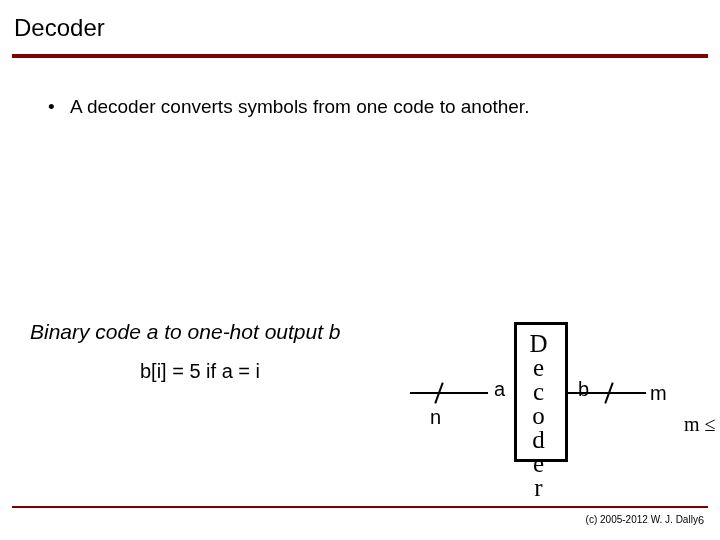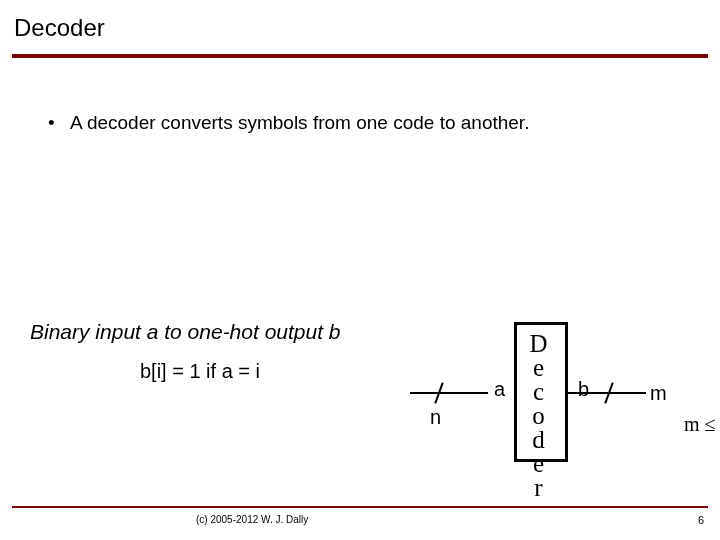--- a/index.html
+++ b/index.html
@@ -1,21 +1,21 @@
 <!DOCTYPE html>
 <html><head>
 <meta charset="utf-8">
 <style>
   * { margin: 0; padding: 0; box-sizing: border-box; }
   html, body { width: 720px; height: 540px; font-family: Arial, Helvetica, sans-serif; background: #fff; color: #000; }
   .slide { position: relative; width: 720px; height: 540px; }
   .title { font-size: 24px; padding: 14px 0 12px 14px; }
   .rule-top { height: 4px; background: #7f0000; margin: 0 12px 0 12px; }
   .content { padding: 36px 28px 0 48px; font-size: 19px; line-height: 1.35; }
-  .bullets { list-style: none; margin-top: 16px; }
+  .bullets { list-style: none; }
   .bullets > li { position: relative; padding-left: 22px; margin-bottom: 14px; }
   .bullets > li::before { content: "•"; position: absolute; left: 0; top: 0; }
   .subbullets { list-style: none; margin-top: 6px; }
   .subbullets > li { position: relative; padding-left: 28px; }
   .subbullets > li::before { content: "–"; position: absolute; left: 6px; top: 0; }
   .lower { position: absolute; left: 30px; top: 320px; width: 660px; height: 160px; }
   .caption { font-style: italic; font-size: 21px; }
   .formulas { text-align: center; font-size: 20px; margin-top: 16px; width: 340px; }
   .formulas div { margin: 10px 0; }
 
@@ -28,43 +28,43 @@
   .boxlabel { position: absolute; left: 116px; top: 10px; font-size: 25px; font-family: "Times New Roman", serif; writing-mode: vertical-rl; text-orientation: upright; letter-spacing: -3px; line-height: 1; }
   .wire-right{ position: absolute; left: 158px; top: 72px; width: 78px; height: 2px; background: #000; }
   .slash-r  { position: absolute; left: 198px; top: 62px; width: 2px; height: 22px; background: #000; transform: rotate(20deg); }
   .lbl-b    { position: absolute; left: 168px; top: 58px; font-size: 20px; }
   .lbl-m    { position: absolute; left: 240px; top: 62px; font-size: 20px; }
   .constraint{ position: absolute; left: 232px; top: 91px; font-size: 20px; font-family: Liberation Serif, serif; white-space: nowrap; margin-left: 42px; }
   .constraint sup { font-size: 14px; }
 
   .footer { position: absolute; left: 12px; right: 12px; bottom: 14px; }
   .rule-bot { height: 2px; background: #7f0000; margin-bottom: 6px; }
-  .footline { display: flex; justify-content: space-between; font-size: 10px; color: #000; padding: 0 4px; }
+  .footline { display: flex; justify-content: flex-end; font-size: 10px; color: #000; padding: 0 4px; }
   .footline .copy { margin-left: 180px; }
   .footline .num { font-size: 11px; }
 </style>
 </head>
 <body>
 
 <div class="slide">
   <div class="title">Decoder</div>
   <div class="rule-top"></div>
 
   <div class="content">
     <ul class="bullets">
       <li>
         <span>A decoder converts symbols from one code to another.</span>
       </li>
     </ul>
   </div>
 
   <div class="lower">
-    <div class="caption">Binary input a to one-hot output b</div>
+    <div class="caption">Binary code a to one-hot output b</div>
     <div class="formulas">
-      <div>b[i] = 1 if a = i</div>
+      <div>b[i] = 5 if a = i</div>
     </div>
 
     <div class="diagram">
       <div class="wire-left"></div>
       <div class="slash-l"></div>
       <div class="lbl-n">n</div>
       <div class="lbl-a">a</div>
       <div class="box"></div>
       <div class="boxlabel">Decoder</div>
       <div class="wire-right"></div>

